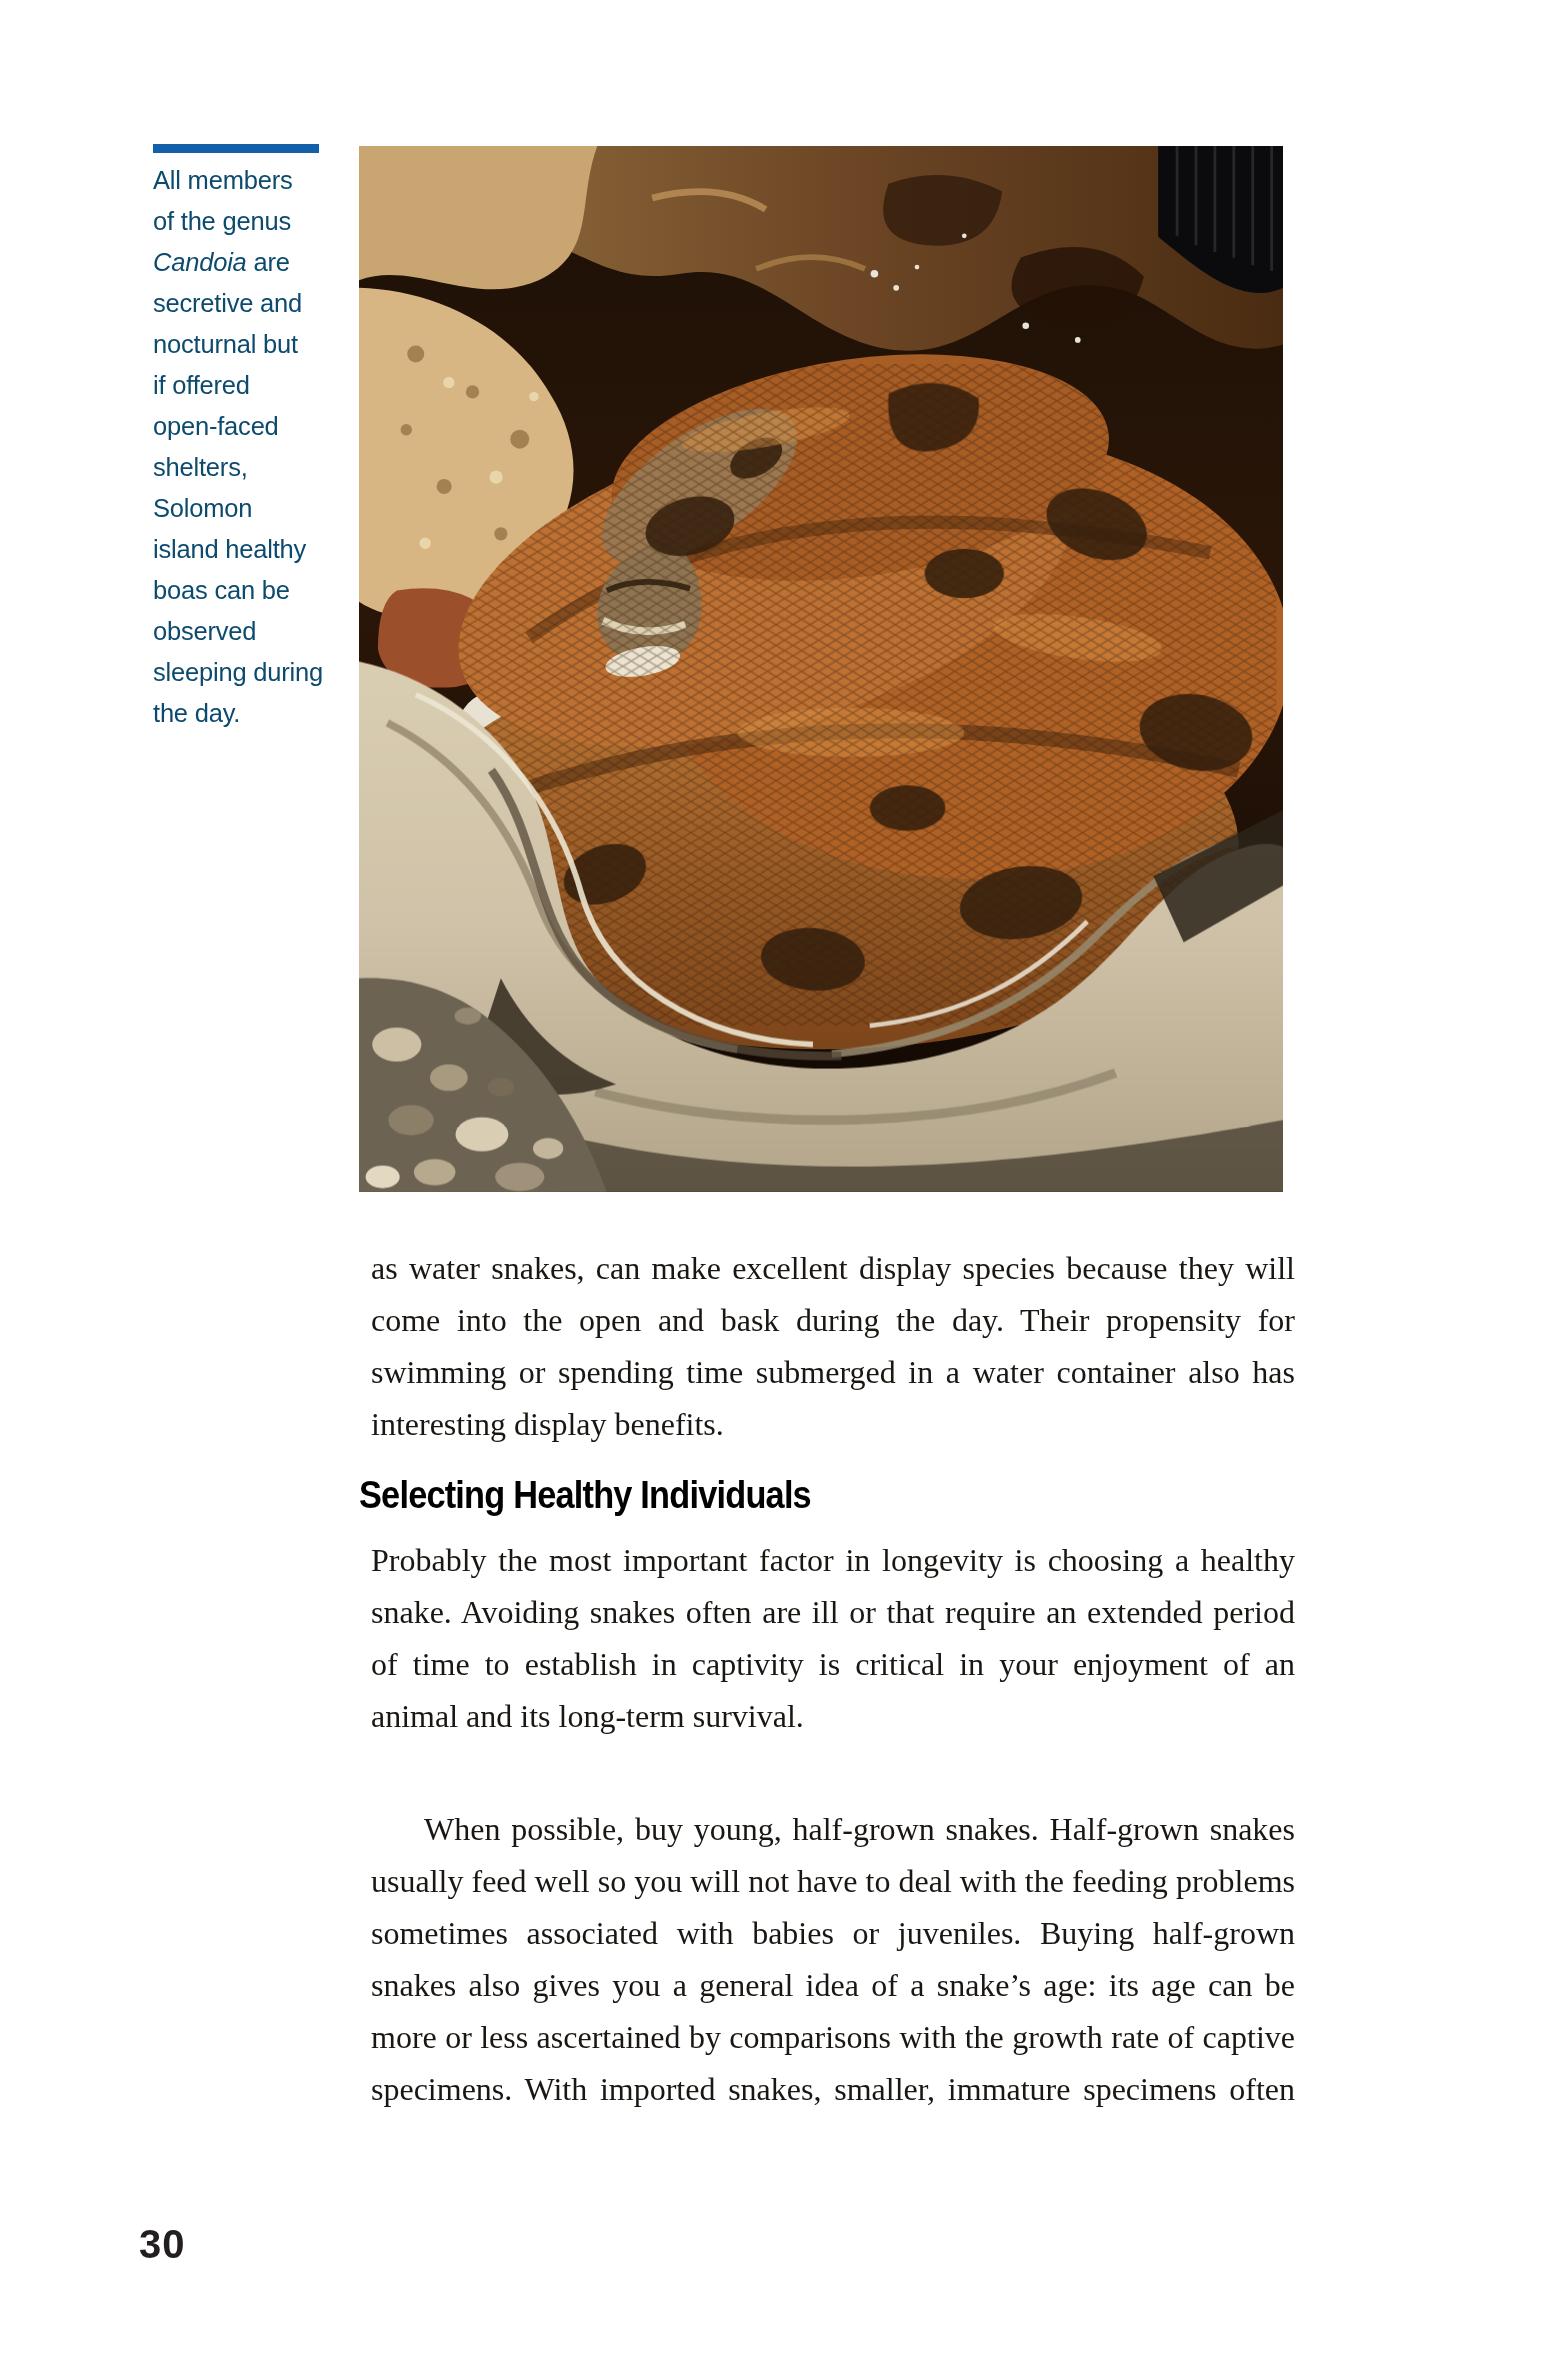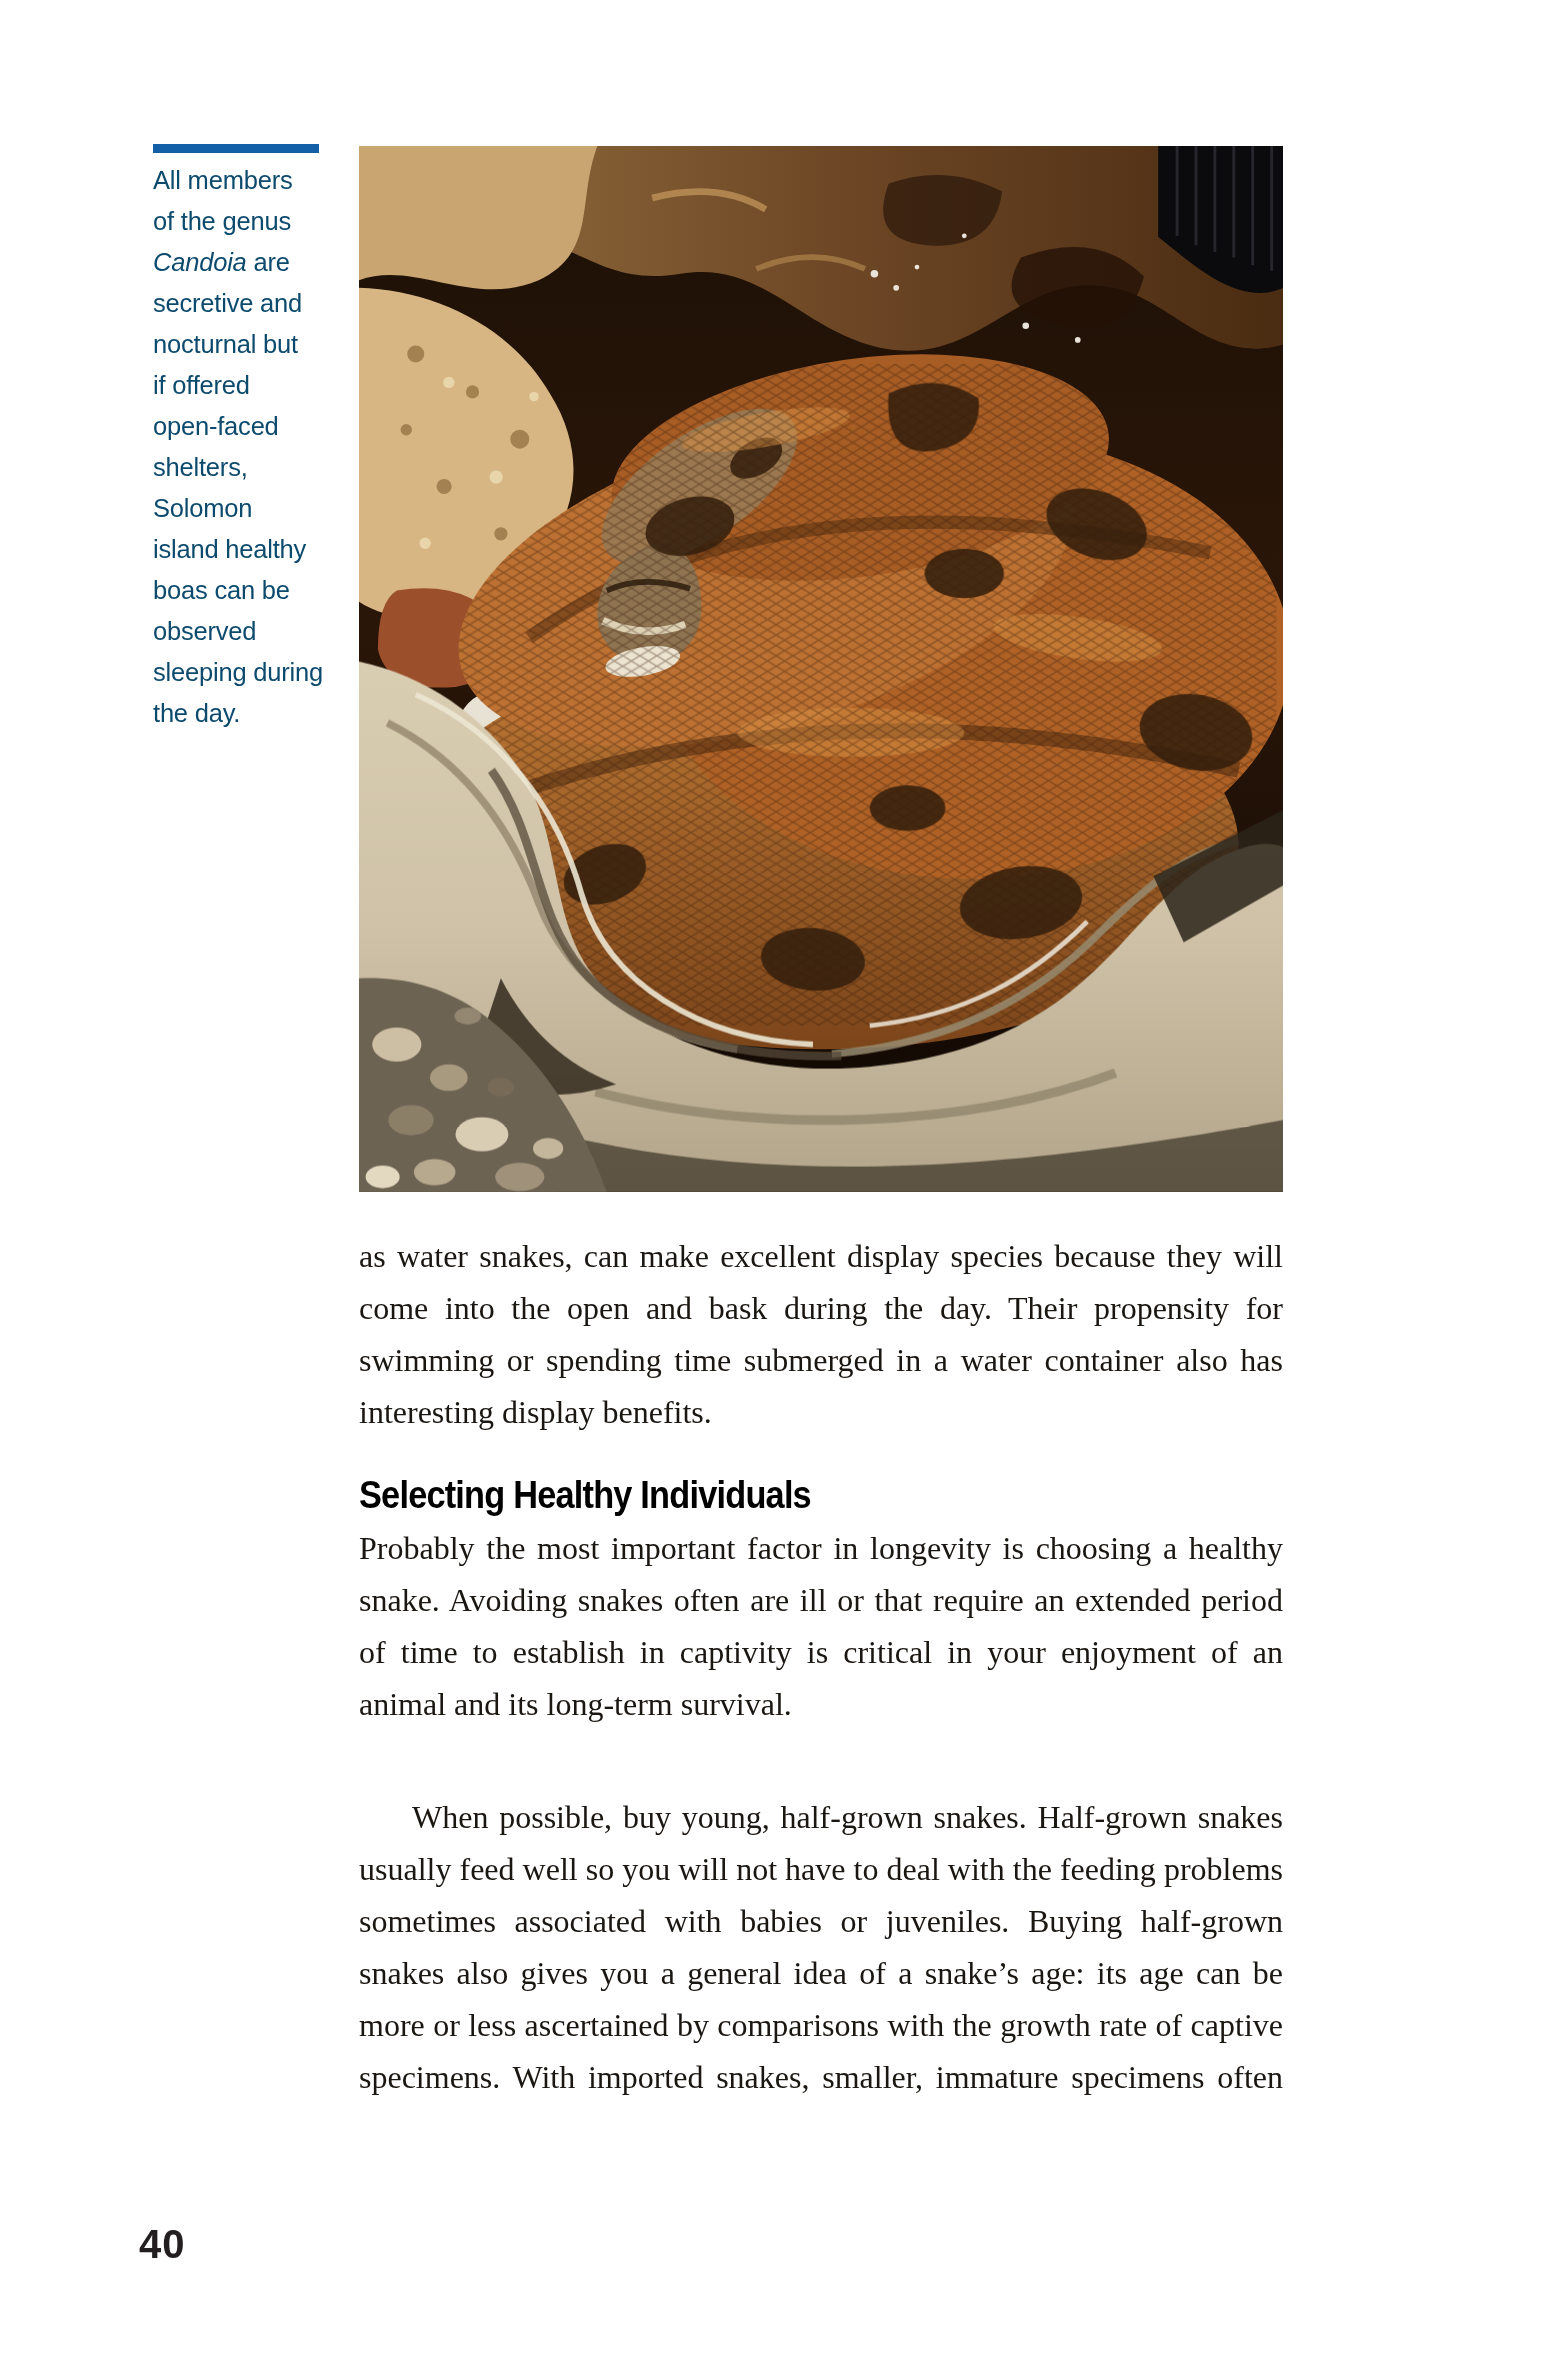--- a/index.html
+++ b/index.html
@@ -11,21 +11,21 @@
 
   .caption{position:absolute;left:153px;top:160px;width:206px;
            font-family:"Liberation Sans","DejaVu Sans",sans-serif;
            font-size:25.5px;line-height:41px;letter-spacing:-0.2px;
            color:#0c4a6e;white-space:pre-line;text-align:left;}
   .caption .it{font-style:italic;}
 
   figure.photo{position:absolute;left:359px;top:146px;width:924px;height:1046px;margin:0;}
   figure.photo svg{display:block;width:100%;height:100%;}
 
-  p.body{position:absolute;left:359px;width:924px;margin:0;
+  p.body{position:absolute;left:359px;width:924px;margin:12px;
          font-family:"Liberation Serif","DejaVu Serif",serif;
          font-size:32px;line-height:52px;color:#1a1612;text-align:justify;}
   #para1{top:1230px;}
   #para2{top:1522px;}
   #para3{top:1791px;text-indent:53px;text-align-last:justify;}
 
   h2.section{position:absolute;left:359px;top:1475px;margin:0;color:#000;
              font-family:"Liberation Sans","DejaVu Sans",sans-serif;
              font-weight:bold;font-size:39px;line-height:1.05;letter-spacing:-0.9px;
              transform:scaleX(0.88);transform-origin:0 0;white-space:nowrap;}
@@ -205,16 +205,16 @@
   </figure>
 
   <p class="body" id="para1">as water snakes, can make excellent display species because they will come into the open and bask during the day. Their propensity for swimming or spending time submerged in a water container also has interesting display benefits.</p>
 
   <h2 class="section">Selecting Healthy Individuals</h2>
 
   <p class="body" id="para2">Probably the most important factor in longevity is choosing a healthy snake. Avoiding snakes often are ill or that require an extended period of time to establish in captivity is critical in your enjoyment of an animal and its long-term survival.</p>
 
   <p class="body" id="para3">When possible, buy young, half-grown snakes. Half-grown snakes usually feed well so you will not have to deal with the feeding problems sometimes associated with babies or juveniles. Buying half-grown snakes also gives you a general idea of a snake’s age: its age can be more or less ascertained by comparisons with the growth rate of captive specimens. With imported snakes, smaller, immature specimens often</p>
 
-  <div class="page-number">40</div>
+  <div class="page-number">30</div>
 
 </div>
 
 
 </body></html>

